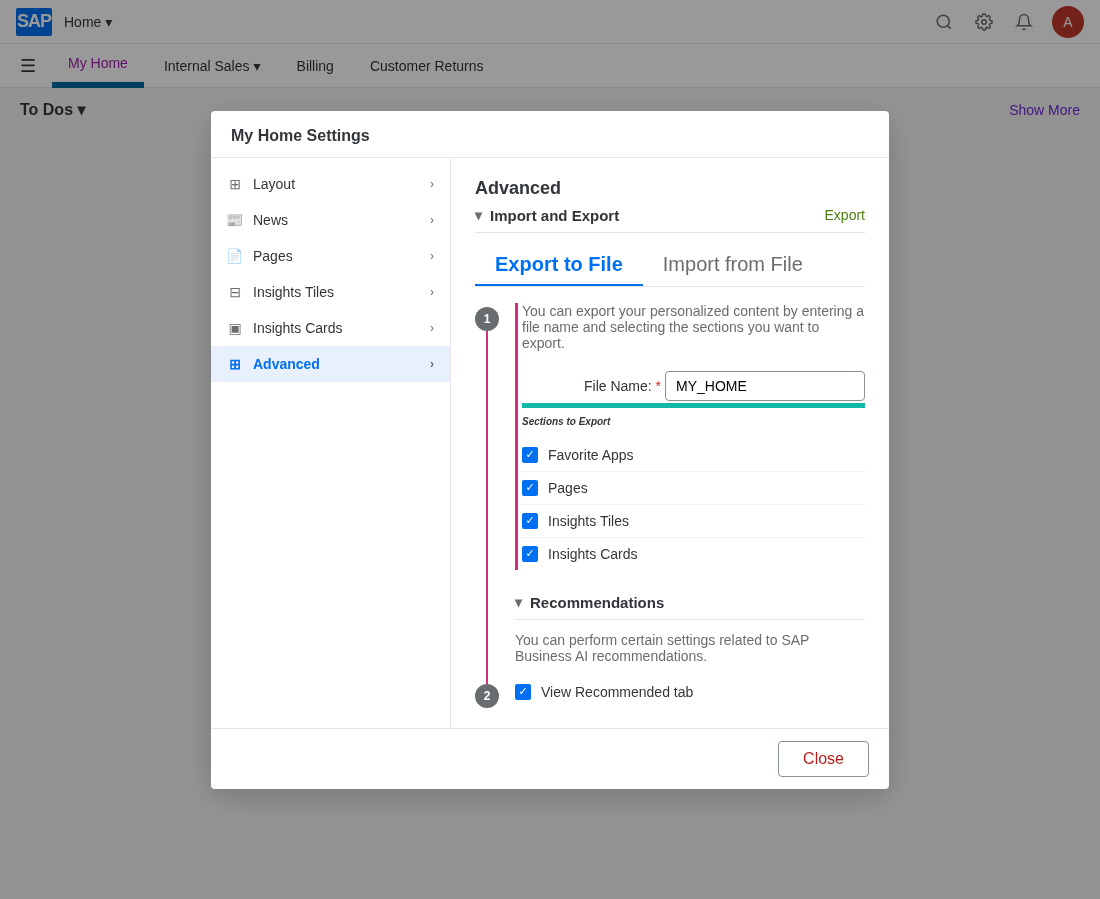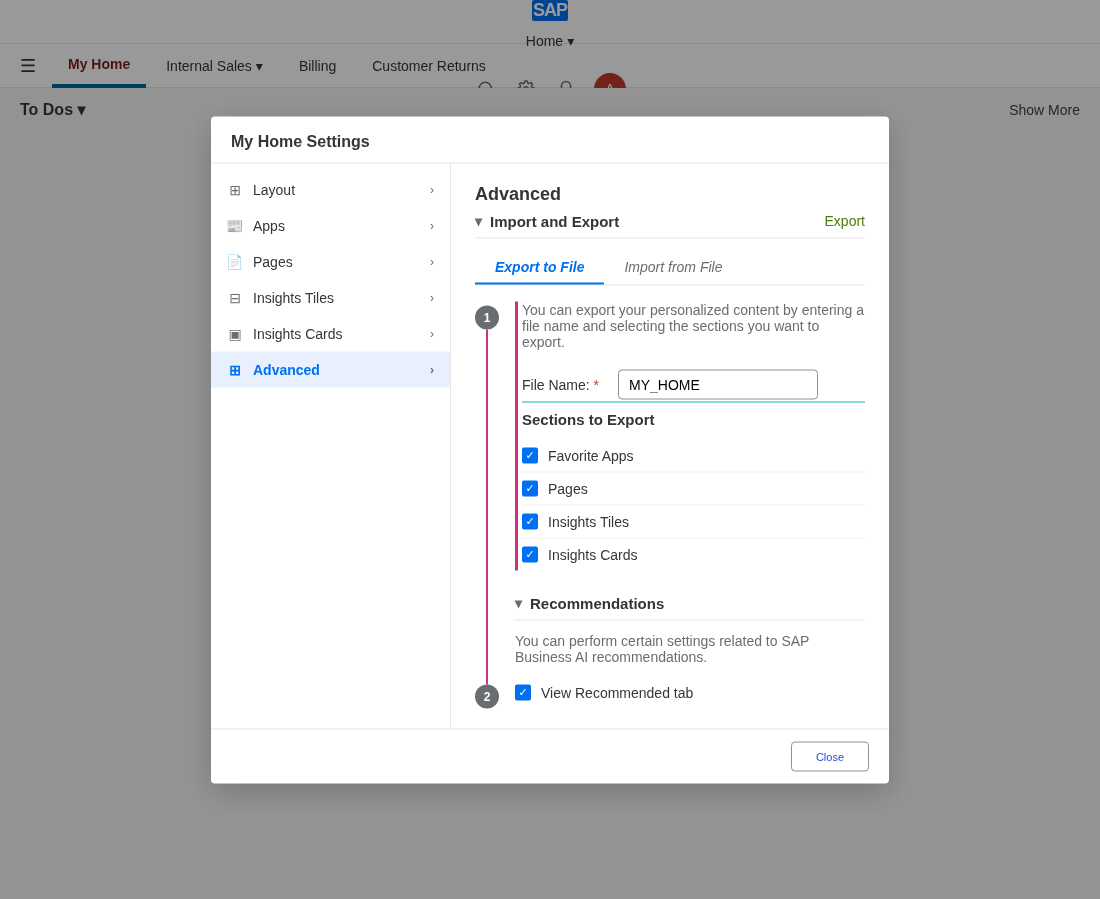--- a/index.html
+++ b/index.html
@@ -7,21 +7,20 @@
 
     
     .header {
       background: #fff;
       height: 44px;
       display: flex;
       align-items: center;
       padding: 0 16px;
       border-bottom: 1px solid #e5e5e5;
       gap: 12px;
-      flex-direction: column;
     }
     .header-logo {
       background: #0070f2;
       color: #fff;
       font-size: 18px;
       font-weight: bold;
       width: 36px;
       height: 28px;
       display: flex;
       align-items: center;
@@ -91,23 +90,23 @@
       padding: 10px 16px;
       cursor: pointer;
       font-size: 14px;
       color: #32363a;
       height: 44px;
       display: flex;
       align-items: center;
       gap: 4px;
     }
     .nav-item.active {
-      color: #7f1d1d;
-      border-bottom: 4px solid #0369a1;
-      font-weight: 700;
+      color: #a21caf;
+      border-bottom: 6px solid #0369a1;
+      font-weight: 400;
     }
 
     
     .page-bg {
       position: absolute;
       top: 88px;
       left: 0;
       right: 0;
       bottom: 0;
       background: #f5f6f7;
@@ -238,59 +237,60 @@
 
     
     .tabs {
       display: flex;
       border-bottom: 1px solid #e5e5e5;
       margin-bottom: 16px;
     }
     .tab {
       padding: 8px 20px;
       cursor: pointer;
-      font-size: 14px;
-      color: #6a6d70;
-      font-style: italic;
+      font-size: 20px;
+      color: #6a6d70;
     }
     .tab.active {
       color: #0070f2;
       border-bottom: 2px solid #0070f2;
       font-weight: 600;
     }
 
     
     .form-row {
       display: flex;
       align-items: center;
-      gap: 16px;
+      gap: 1px;
       margin-bottom: 2px;
+      justify-content: flex-end;
     }
     .form-label {
       font-size: 14px;
       color: #32363a;
       min-width: 80px;
     }
     .form-required { color: #c0392b; }
     .form-input {
       border: 1px solid #89919a;
       border-radius: 4px;
       padding: 6px 10px;
       font-size: 14px;
       width: 200px;
       outline: none;
     }
 
     
     .sections-title {
-      font-size: 15px;
+      font-size: 10px;
       font-weight: 600;
       margin-bottom: 12px;
       padding-top: 8px;
-      border-top: 1px solid #14b8a6;
+      border-top: 5px solid #14b8a6;
+      font-style: italic;
     }
 
     .checkbox-row {
       display: flex;
       align-items: flex-end;
       gap: 10px;
       padding: 8px 0;
       border-bottom: 1px solid #f0f0f0;
     }
     .checkbox-row:last-child { border-bottom: none; }
@@ -355,22 +355,22 @@
       margin-bottom: 12px;
     }
 
     
     .btn-close {
       padding: 8px 24px;
       border: 1px solid #89919a;
       border-radius: 4px;
       background: #fff;
       cursor: pointer;
-      font-size: 11px;
-      color: #1d4ed8;
+      font-size: 16px;
+      color: #b91c1c;
     }
 
     
     .export-block {
       border-left: 3px solid #d32f80;
       padding-left: 4px;
       margin-bottom: 8px;
     }
 
     
@@ -384,21 +384,21 @@
       margin-bottom: 8px;
     }
     .bg-section-title {
       font-size: 16px;
       font-weight: 600;
       display: flex;
       align-items: center;
       gap: 6px;
       text-align: right;
     }
-    .bg-link { color: #404040; cursor: pointer; font-size: 14px; }
+    .bg-link { color: #6d28d9; cursor: pointer; font-size: 14px; }
   </style>
 </head>
 <body>
 
 <div class="header">
   <div class="header-logo">SAP</div>
   <div class="header-home">
     <span>Home</span>
     <span>▾</span>
   </div>
@@ -458,21 +458,21 @@
       <div class="sidebar-item">
         <div class="sidebar-item-left">
           <span class="sidebar-icon">⊞</span>
           <span>Layout</span>
         </div>
         <span class="chevron-right">›</span>
       </div>
       <div class="sidebar-item">
         <div class="sidebar-item-left">
           <span class="sidebar-icon">📰</span>
-          <span>Apps</span>
+          <span>News</span>
         </div>
         <span class="chevron-right">›</span>
       </div>
       <div class="sidebar-item">
         <div class="sidebar-item-left">
           <span class="sidebar-icon">📄</span>
           <span>Pages</span>
         </div>
         <span class="chevron-right">›</span>
       </div>

